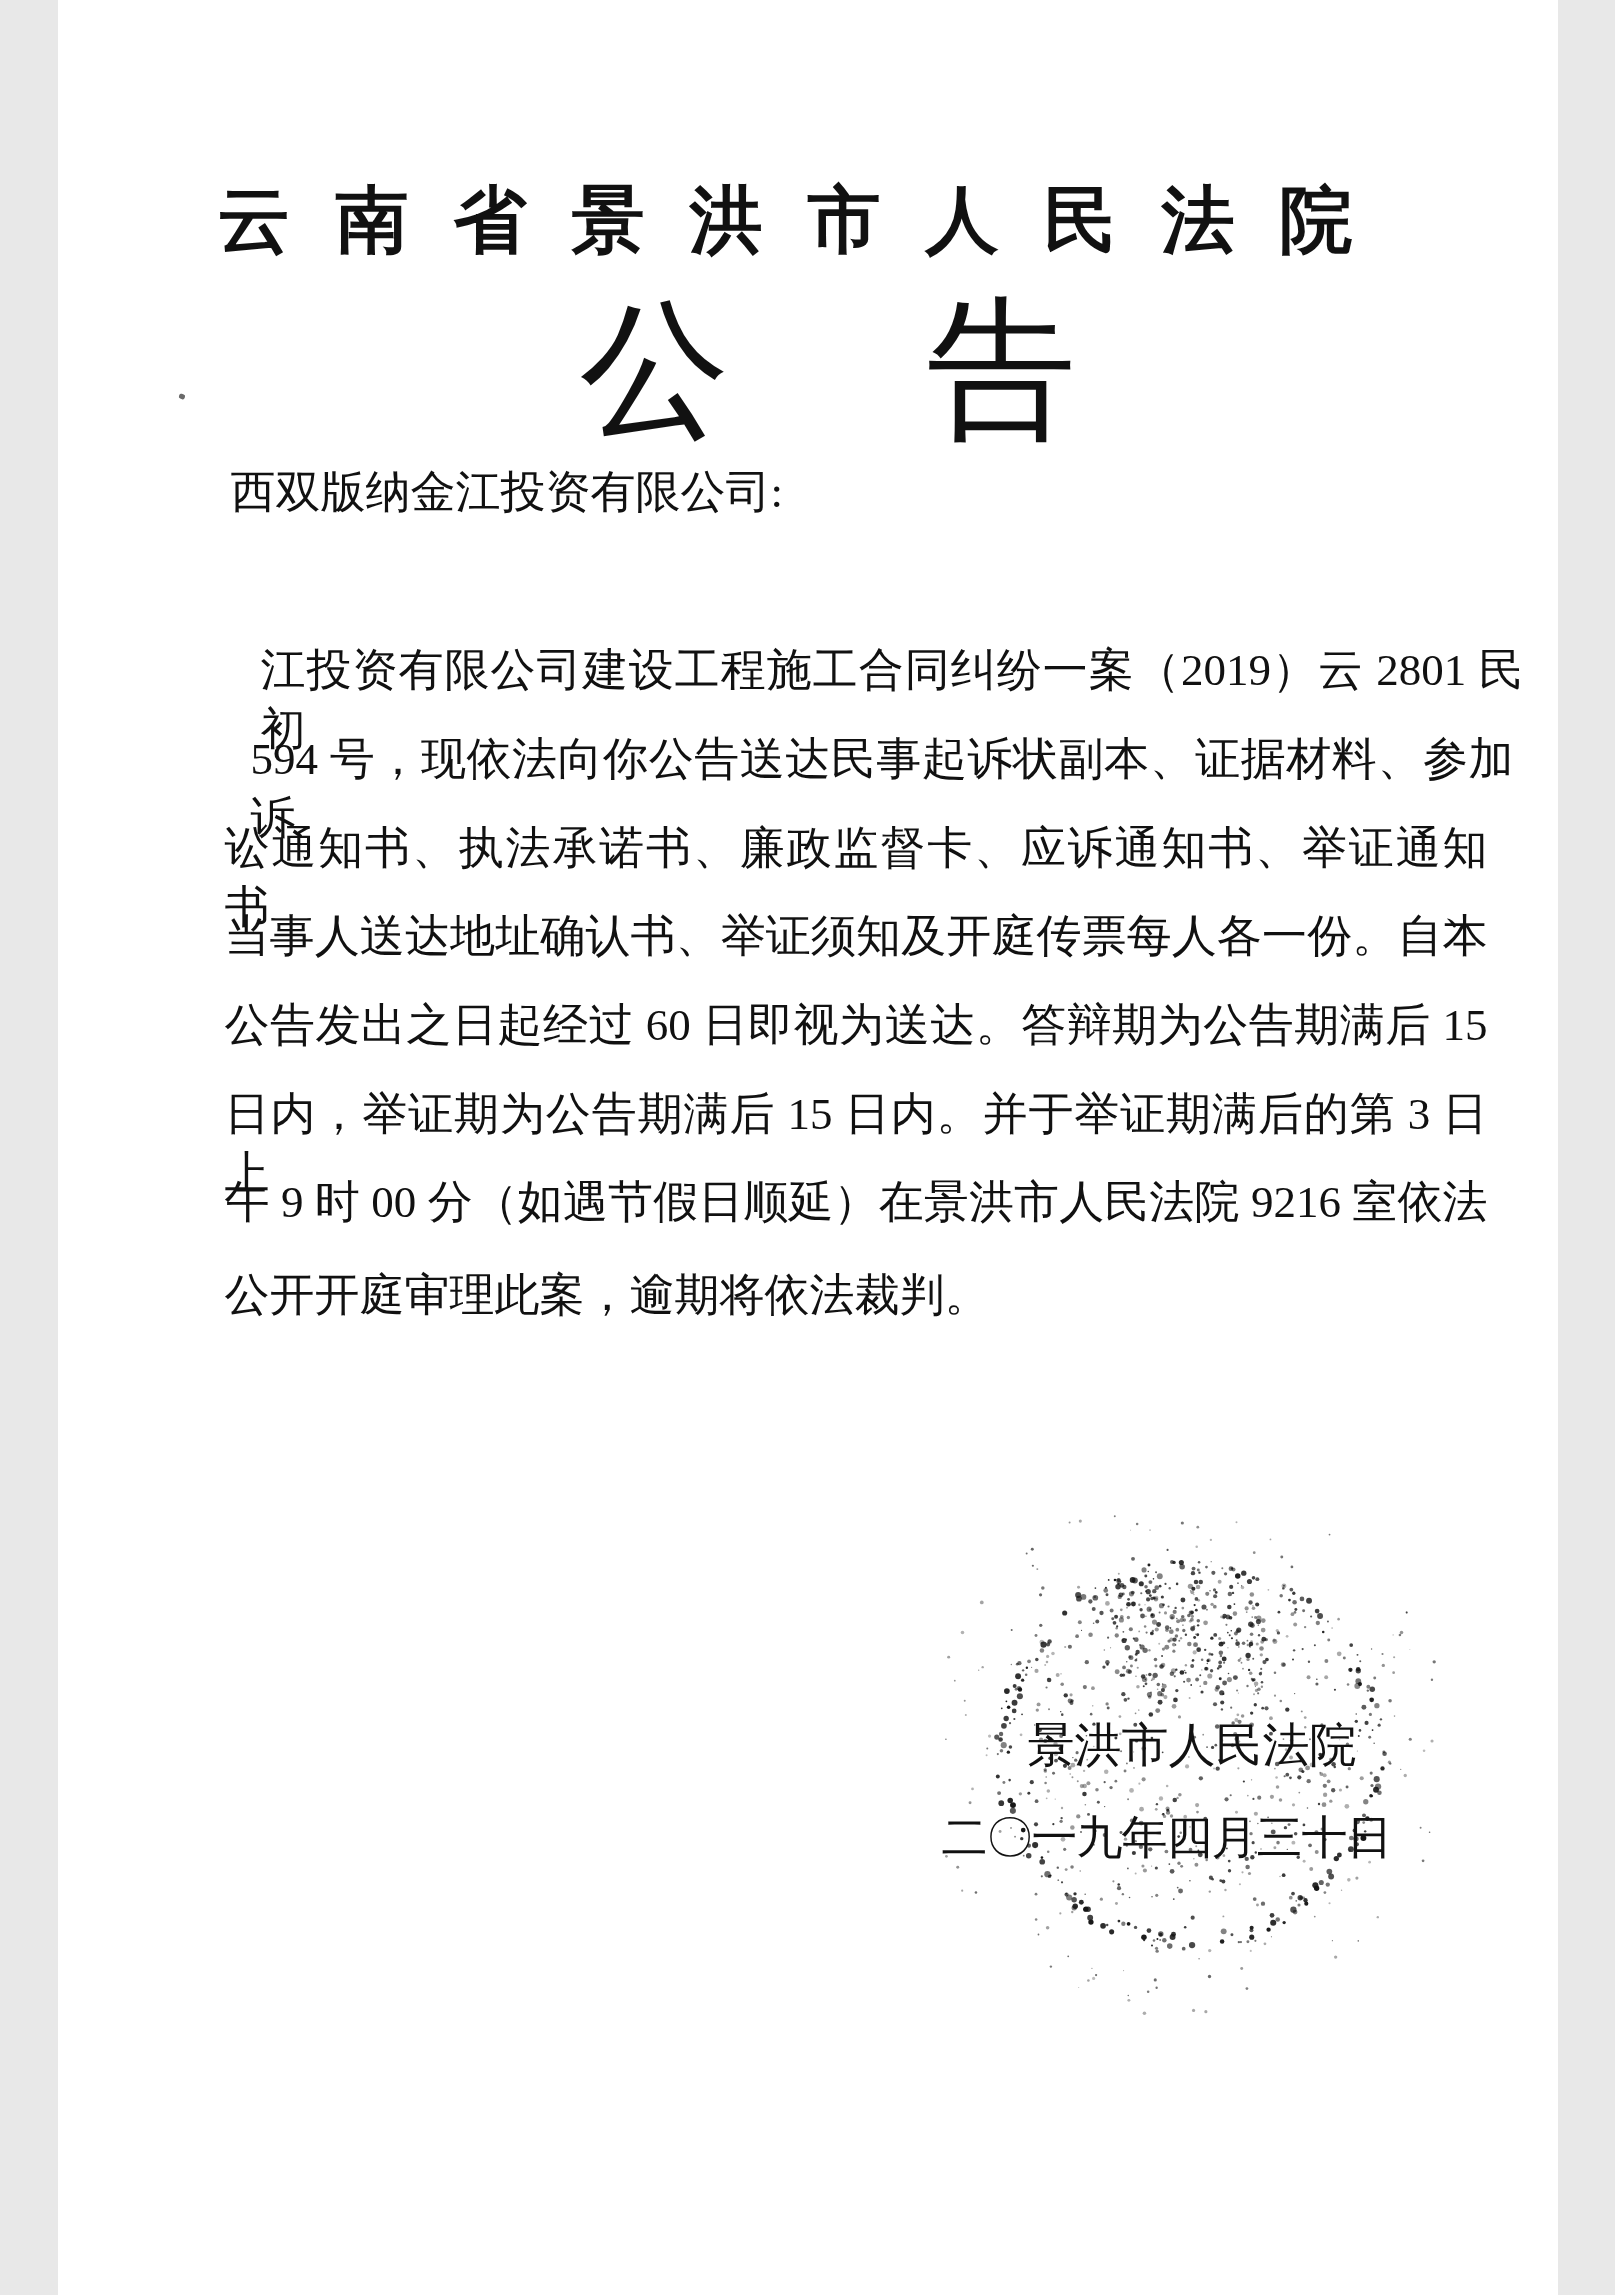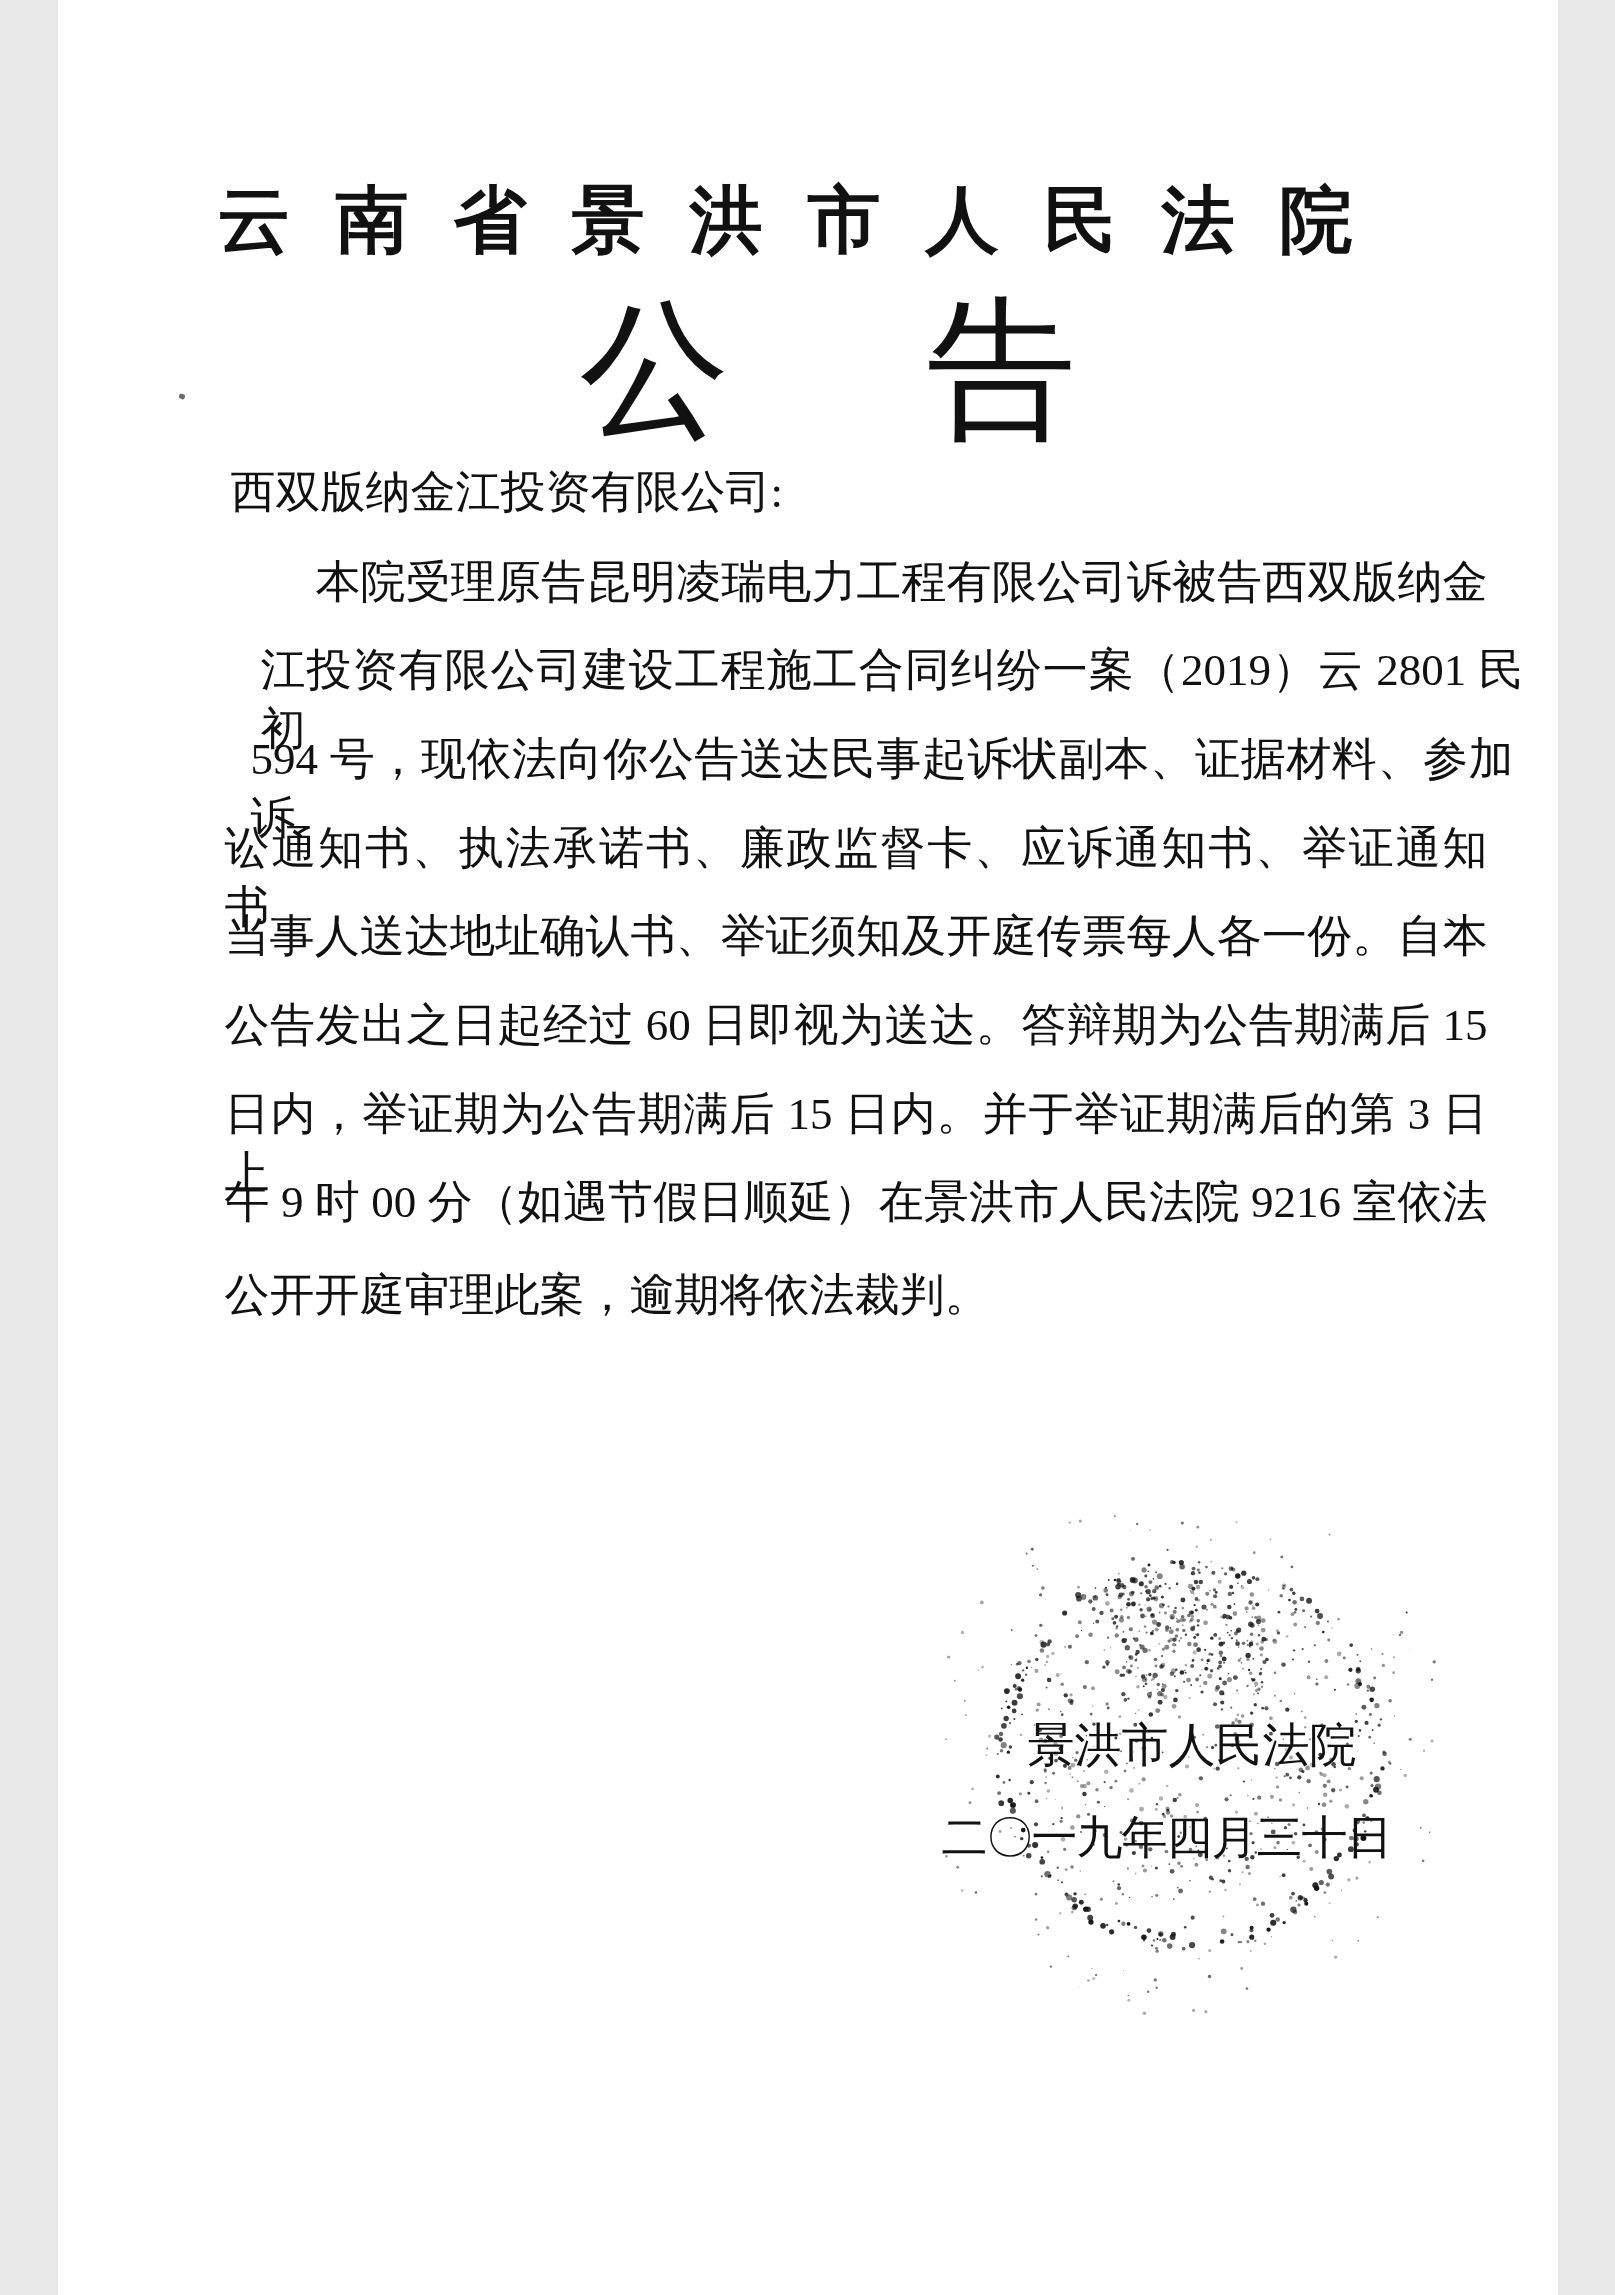--- a/index.html
+++ b/index.html
@@ -67,21 +67,20 @@
 
   <div class="speck"></div>
   <div class="edge-bar"></div>
 
   <div class="court-header">云南省景洪市人民法院</div>
 
   <div class="notice-title">公告</div>
 
   <div class="addressee">西双版纳金江投资有限公司:</div>
 
-  <div class="body-line indent" style="top:553px;">本院受理原告昆明凌瑞电力工程有限公司诉被告西双版纳金</div>
   <div class="body-line" style="top:641px;margin-left:36px;">江投资有限公司建设工程施工合同纠纷一案（2019）云 2801 民初</div>
   <div class="body-line" style="top:730px;margin-left:26px;">594 号，现依法向你公告送达民事起诉状副本、证据材料、参加诉</div>
   <div class="body-line" style="top:907px;">当事人送达地址确认书、举证须知及开庭传票每人各一份。自本</div>
   <div class="body-line" style="top:819px;">讼通知书、执法承诺书、廉政监督卡、应诉通知书、举证通知书、</div>
   <div class="body-line" style="top:996px;">公告发出之日起经过 60 日即视为送达。答辩期为公告期满后 15</div>
   <div class="body-line" style="top:1085px;">日内，举证期为公告期满后 15 日内。并于举证期满后的第 3 日上</div>
   <div class="body-line" style="top:1173px;">午 9 时 00 分（如遇节假日顺延）在景洪市人民法院 9216 室依法</div>
   <div class="body-line flush-left" style="top:1266px;">公开开庭审理此案，逾期将依法裁判。</div>
 
   <svg id="seal-svg" class="seal-graphic" viewBox="0 0 520 560" xmlns="http://www.w3.org/2000/svg">

